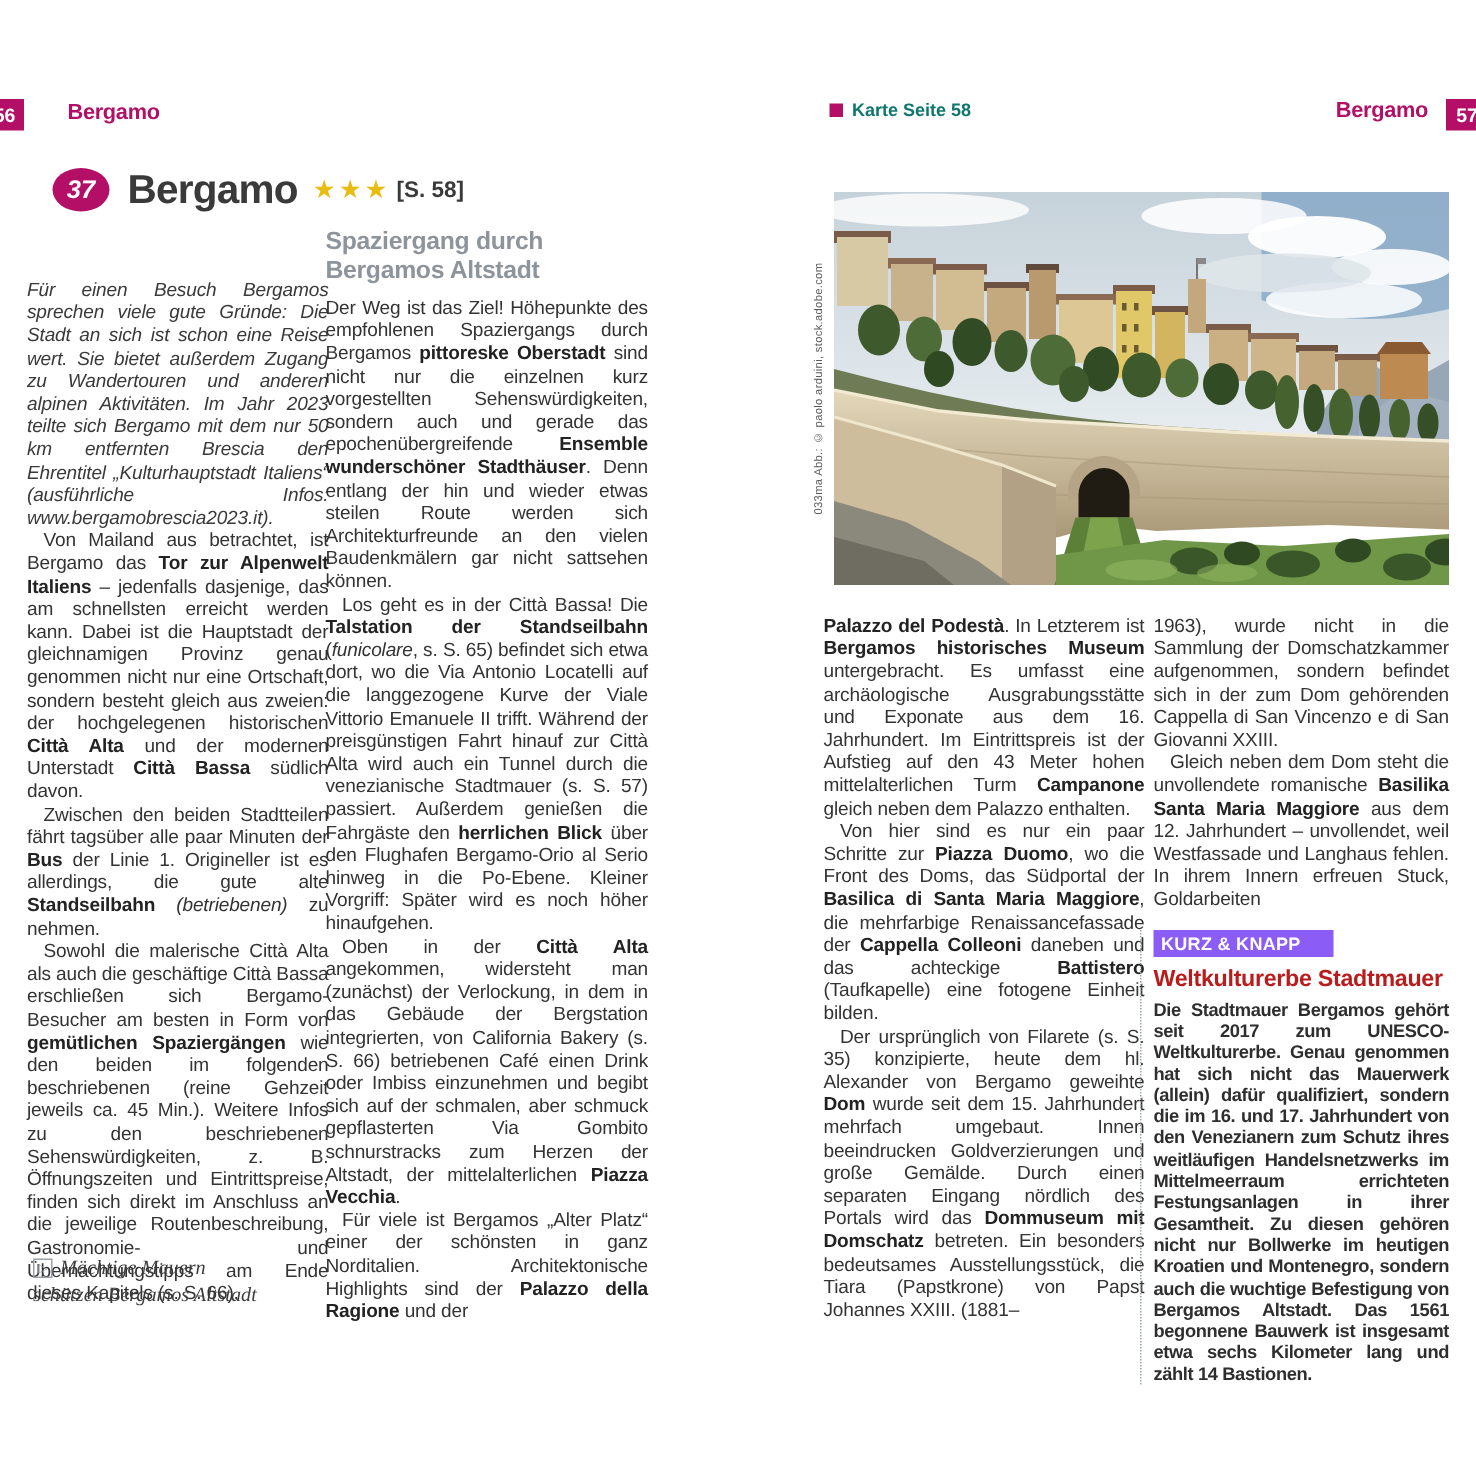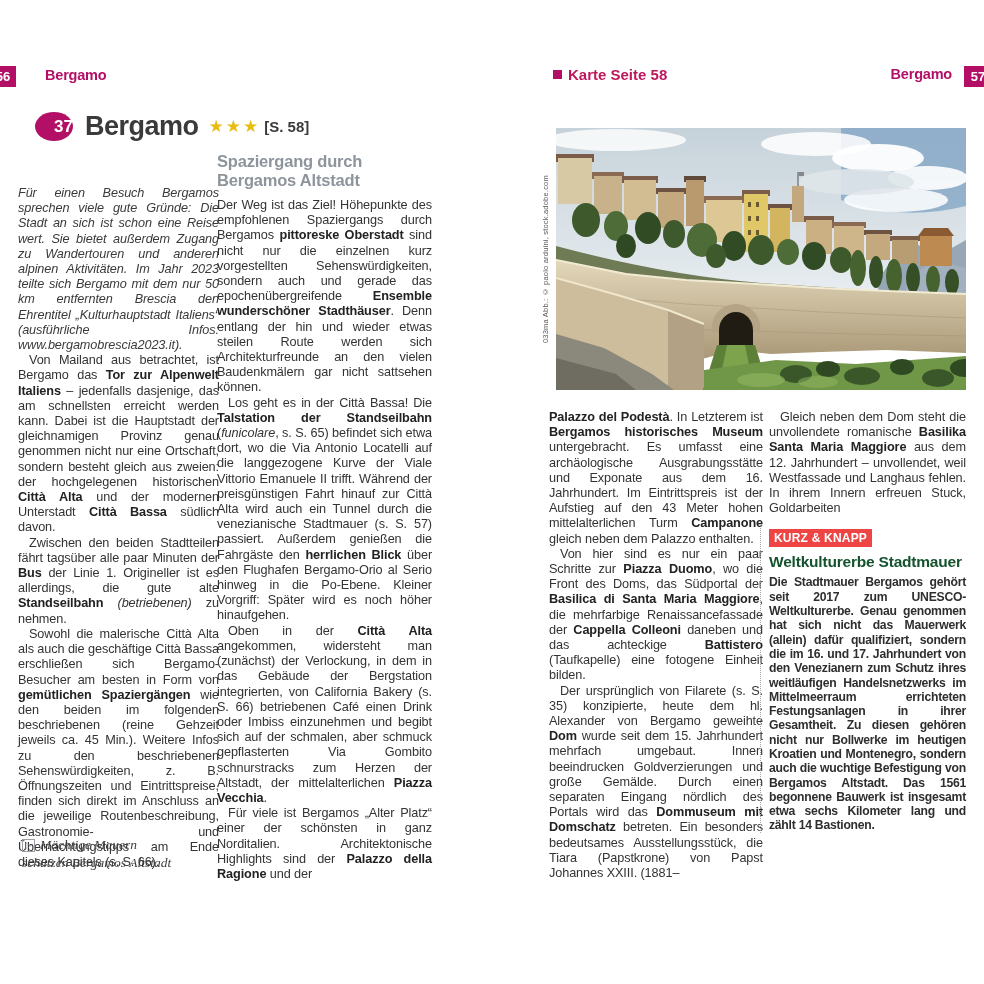--- a/index.html
+++ b/index.html
@@ -5,27 +5,27 @@
   html,body{margin:0;padding:0;background:#ffffff;}
   body{width:984px;height:984px;position:relative;overflow:hidden;
        font-family:"Liberation Sans",sans-serif;color:#333;}
   .abs{position:absolute;}
 
   
   .hdr{top:66px;height:22px;font-size:14.5px;font-weight:700;}
   .pagebox{position:absolute;background:#b40f66;color:#fff;font-size:13px;
            font-weight:700;height:21px;line-height:21px;text-align:center;}
   .hdr-section{color:#b40f66;letter-spacing:-0.2px;}
-  .maprow{display:flex;align-items:center;gap:6px;color:#be185d;font-size:15px;font-weight:700;text-align:right;}
+  .maprow{display:flex;align-items:center;gap:6px;color:#0f766e;font-size:12px;font-weight:700;text-align:right;}
   .sq{width:9px;height:9px;background:#b40f66;display:inline-block;}
 
   
   .title-row{left:35px;top:111px;display:flex;align-items:center;}
   .numoval{width:38px;height:29px;background:#b40f66;border-radius:50%;
-           color:#fff;font-weight:700;font-size:17px;line-height:29px;text-align:right;}
+           color:#fff;font-weight:700;font-size:17px;line-height:29px;text-align:center;font-style:italic;}
   .title-name{font-size:27px;font-weight:700;color:#3a3a3a;margin-left:12px;letter-spacing:-0.5px;}
   .title-stars{font-size:17px;color:#e9bc10;margin-left:10px;letter-spacing:2px;}
   .title-ref{font-size:15px;font-weight:700;color:#3a3a3a;margin-left:4px;}
 
   
   .col{position:absolute;}
   .rt{font-size:12.7px;line-height:15.2px;text-align:justify;letter-spacing:-0.1px;
       color:#333;margin:0;hyphens:auto;-webkit-hyphens:auto;}
   .rt span.b{font-weight:700;color:#222;}
   .rt span.i{font-style:italic;}
@@ -41,23 +41,23 @@
             width:11px;height:11px;line-height:11px;text-align:center;font-style:normal;
             vertical-align:1px;margin-right:5px;}
 
   
   .photo{left:556px;top:128px;width:410px;height:262px;overflow:hidden;}
   .credit{left:541px;top:128px;height:262px;width:11px;font-size:7.5px;color:#5a5a5a;
           writing-mode:vertical-rl;transform:rotate(180deg);text-align:center;letter-spacing:0.2px;}
 
   
   .kbox{margin-top:12px;border-left:1px dotted #9aa7b0;padding-left:8px;margin-left:-9px;}
-  .klabel{display:inline-block;background:#ef4444;color:#fff;font-size:12px;font-weight:700;
-          padding:2px 5px 2px 5px;letter-spacing:0.2px;margin-bottom:6px;}
-  .khead{font-size:15.5px;font-weight:700;color:#14532d;letter-spacing:-0.2px;margin:0 0 4px 0;}
+  .klabel{display:inline-block;background:#8b5cf6;color:#fff;font-size:12px;font-weight:700;
+          padding:2px 22px 2px 5px;letter-spacing:0.2px;margin-bottom:6px;}
+  .khead{font-size:15.5px;font-weight:700;color:#b91c1c;letter-spacing:-0.2px;margin:0 0 4px 0;}
   .ktext{font-size:12.2px;line-height:14.3px;letter-spacing:-0.25px;color:#2e2e2e;
          text-align:justify;margin:0;font-weight:700;}
 </style>
 </head>
 <body>
 
 <div class="abs hdr" style="left:0;right:545px;">
   <div class="pagebox" style="left:-10px;top:0;width:26px;">56</div>
   <span class="hdr-section abs" style="left:45px;top:1px;">Bergamo</span>
 </div>
@@ -223,19 +223,20 @@
 </svg>
 </div>
 
 <div class="col" style="left:549px;top:410px;width:214px;">
   <p class="rt"><span class="b">Palazzo del Podestà</span><span>. In Letzterem ist </span><span class="b">Bergamos historisches Museum</span><span> untergebracht. Es umfasst eine archäologische Ausgrabungsstätte und Exponate aus dem 16. Jahrhundert. Im Eintrittspreis ist der Aufstieg auf den 43 Meter hohen mittelalterlichen Turm </span><span class="b">Campanone</span><span> gleich neben dem Palazzo enthalten.</span></p>
   <p class="rt indent"><span>Von hier sind es nur ein paar Schritte zur </span><span class="b">Piazza Duomo</span><span>, wo die Front des Doms, das Südportal der </span><span class="b">Basilica di Santa Maria Maggiore</span><span>, die mehrfarbige Renaissancefassade der </span><span class="b">Cappella Colleoni</span><span> daneben und das achteckige </span><span class="b">Battistero</span><span> (Taufkapelle) eine fotogene Einheit bilden.</span></p>
   <p class="rt indent"><span>Der ursprünglich von Filarete (s. S. 35) konzipierte, heute dem hl. Alexander von Bergamo geweihte </span><span class="b">Dom</span><span> wurde seit dem 15. Jahrhundert mehrfach umgebaut. Innen beeindrucken Goldverzierungen und große Gemälde. Durch einen separaten Eingang nördlich des Portals wird das </span><span class="b">Dommuseum mit Domschatz</span><span> betreten. Ein besonders bedeutsames Ausstellungsstück, die Tiara (Papstkrone) von Papst Johannes XXIII. (1881–</span></p>
 </div>
 
 <div class="col" style="left:769px;top:410px;width:197px;">
+  <p class="rt"><span>1963), wurde nicht in die Sammlung der Domschatzkammer aufgenommen, sondern befindet sich in der zum Dom gehörenden Cappella di San Vincenzo e di San Giovanni XXIII.</span></p>
   <p class="rt indent"><span>Gleich neben dem Dom steht die unvollendete romanische </span><span class="b">Basilika Santa Maria Maggiore</span><span> aus dem 12. Jahrhundert – unvollendet, weil Westfassade und Langhaus fehlen. In ihrem Innern erfreuen Stuck, Goldarbeiten</span></p>
   <div class="kbox">
     <span class="klabel">KURZ &amp; KNAPP</span>
     <h4 class="khead">Weltkulturerbe Stadtmauer</h4>
     <p class="ktext">Die Stadtmauer Bergamos gehört seit 2017 zum UNESCO-Weltkulturerbe. Genau genommen hat sich nicht das Mauerwerk (allein) dafür qualifiziert, sondern die im 16. und 17. Jahrhundert von den Venezianern zum Schutz ihres weitläufigen Handelsnetzwerks im Mittelmeerraum errichteten Festungsanlagen in ihrer Gesamtheit. Zu diesen gehören nicht nur Bollwerke im heutigen Kroatien und Montenegro, sondern auch die wuchtige Befestigung von Bergamos Altstadt. Das 1561 begonnene Bauwerk ist insgesamt etwa sechs Kilometer lang und zählt 14 Bastionen.</p>
   </div>
 </div>
 
 </body></html>

